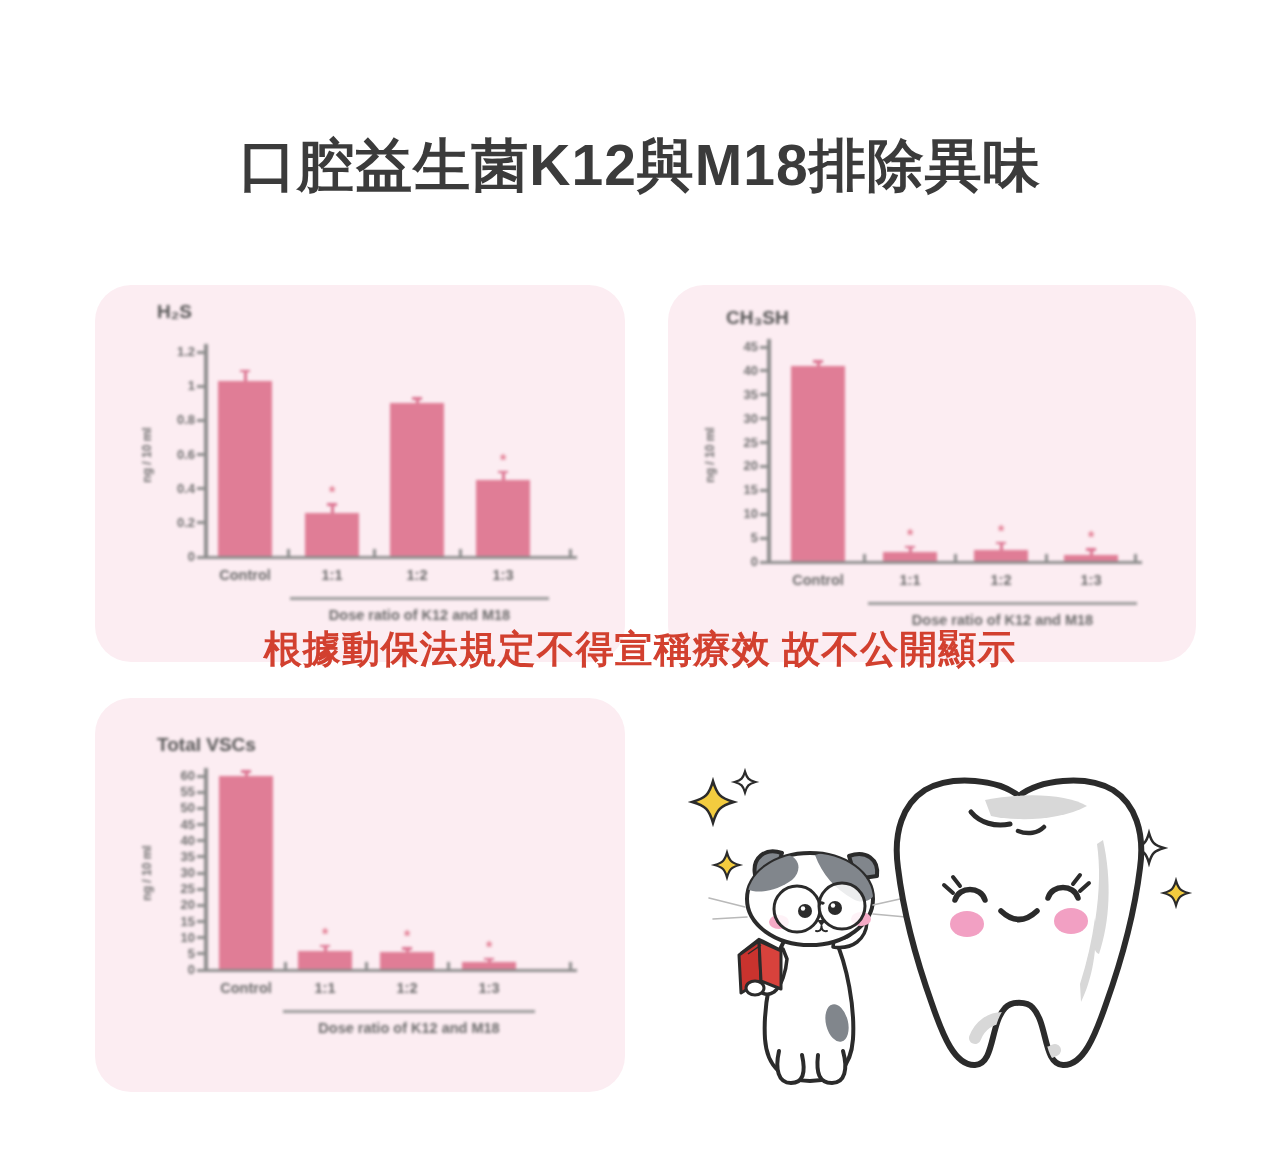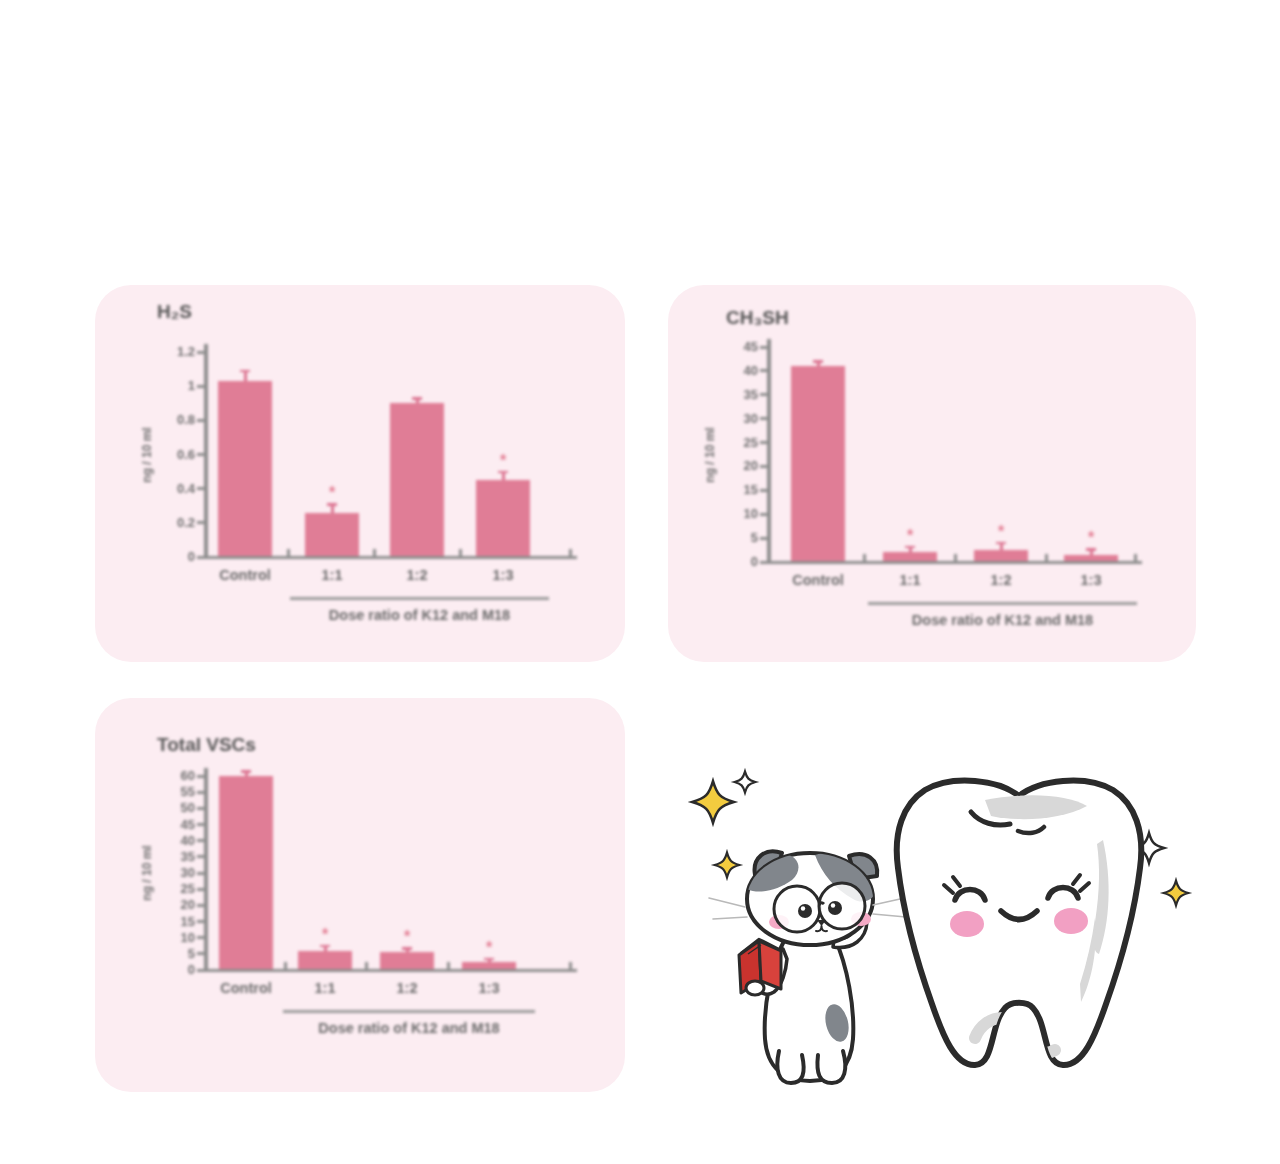--- a/index.html
+++ b/index.html
@@ -26,20 +26,21 @@
   .c-xlabel{font-size:14.5px;font-weight:700;color:#6a6a6a;transform:translateX(-50%);white-space:nowrap;}
   .disclaimer{position:absolute;left:0;right:0;top:624px;text-align:center;z-index:5;
               font-size:38px;font-weight:700;color:#d2402f;letter-spacing:1px;}
   .illus{position:absolute;left:660px;top:740px;width:560px;height:400px;}
 </style>
 </head>
 <body>
 
 <div class="canvas">
 
+  <div class="page-title">口腔益生菌K12與M18排除異味</div>
 
   <div class="card card1">
     <div class="chart" id="chart0">
         <div class="cel c-title" style="left: 62px; top: 16px;">H₂S</div>
         <div class="cel c-ylabel" style="left: 52px; top: 169.5px;">ng / 10 ml</div>
         <div class="cel c-axis" style="left: 102px; top: 65.5px; width: 8px; height: 3px;"></div>
         <div class="cel c-ytick-label" style="left: 62px; top: 59px;">1.2</div>
         <div class="cel c-axis" style="left: 102px; top: 99.6667px; width: 8px; height: 3px;"></div>
         <div class="cel c-ytick-label" style="left: 62px; top: 93.1667px;">1</div>
         <div class="cel c-axis" style="left: 102px; top: 133.833px; width: 8px; height: 3px;"></div>
@@ -188,20 +189,21 @@
         <div class="cel c-sig" style="left: 394px; top: 240.683px;">*</div>
         <div class="cel c-xtick" style="left: 394px; top: 282px;">1:3</div>
         <div class="cel c-axis" style="left: 474px; top: 264px; width: 3px; height: 9px;"></div>
         <div class="cel c-axis" style="left: 109px; top: 70px; width: 3.5px; height: 203.5px;"></div>
         <div class="cel c-axis" style="left: 110px; top: 270.5px; width: 372px; height: 3.5px;"></div>
         <div class="cel c-groupline" style="left: 188px; top: 312px; width: 252px;"></div>
         <div class="cel c-xlabel" style="left: 314px; top: 322px;">Dose ratio of K12 and M18</div>
       </div>
   </div>
 
+  <div class="disclaimer">根據動保法規定不得宣稱療效 故不公開顯示</div>
 
   <svg class="illus" viewBox="0 0 560 400" aria-hidden="true">
     <defs>
       <path id="spark" d="M0 -13 C2.5 -4.5 4.5 -2.5 13 0 C4.5 2.5 2.5 4.5 0 13 C-2.5 4.5 -4.5 2.5 -13 0 C-4.5 -2.5 -2.5 -4.5 0 -13 Z"></path>
       <clipPath id="headClip">
           <ellipse cx="85" cy="52" rx="63" ry="46"></ellipse>
         </clipPath>
       <clipPath id="toothClip">
         <path d="M134 24 C114 8 68 2 40 18 C18 32 8 60 13 96 C19 145 32 190 47 232 C58 264 70 294 90 293 C110 292 105 252 120 236 C126 229 142 229 148 236 C163 252 158 292 178 293 C198 294 210 264 221 232 C236 190 249 145 255 96 C260 60 250 32 228 18 C200 2 154 8 134 24 Z"></path>
       </clipPath>

